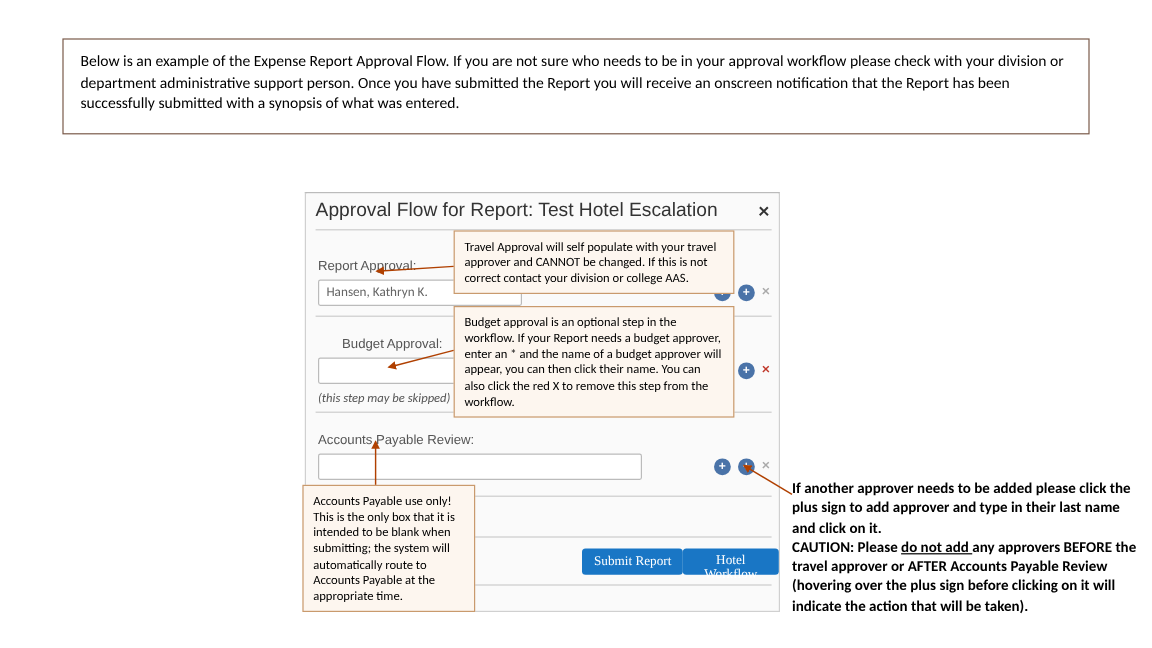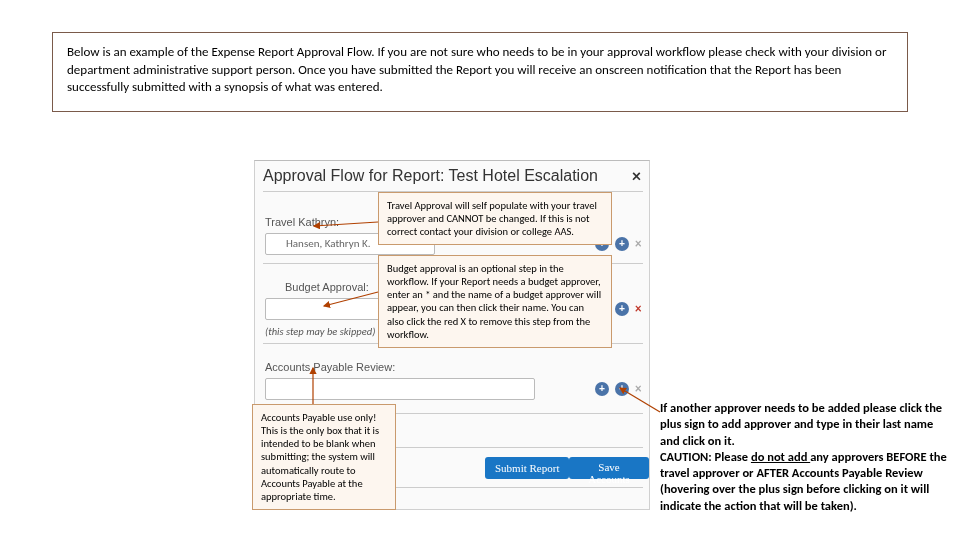--- a/index.html
+++ b/index.html
@@ -62,21 +62,21 @@
     font-family: Arial, sans-serif;
   }
   .field {
     position: absolute;
     height: 22px;
     border: 1px solid #bbb;
     background: #fff;
     border-radius: 2px;
     font-size: 11px;
     color: #666;
-    padding: 3px 20px;
+    padding: 3px 6px;
   }
   .skip-note {
     position: absolute;
     font-size: 10.5px;
     font-style: italic;
     color: #555;
   }
   .row-icons {
     position: absolute;
     display: flex;
@@ -141,21 +141,21 @@
 <div class="intro-box">
   <span>Below is an example of the Expense Report Approval Flow.  If you are not sure who needs to be in your approval workflow please check with your division or department administrative support person.  Once you have submitted the Report you will receive an onscreen notification that the Report has been successfully submitted with a synopsis of what was entered.</span>
 </div>
 
 <div class="dialog">
   <div class="dialog-title">Approval Flow for Report: Test Hotel Escalation</div>
   <div class="dialog-close">×</div>
 
   <div class="hr" style="left:8px; top:30px; width:380px;"></div>
 
-  <div class="label" style="left:10px; top:55px;">Travel Kathryn:</div>
+  <div class="label" style="left:10px; top:55px;">Report Approval:</div>
   <div class="field" style="left:10px; top:72px; width:170px;">
     <span>Hansen, Kathryn K.</span>
   </div>
   <div class="row-icons" style="left:340px; top:76px;">
     <div class="icon-plus">+</div>
     <div class="icon-plus">+</div>
     <div class="icon-x gray">×</div>
   </div>
   <div class="hr" style="left:8px; top:102px; width:380px;"></div>
 
@@ -173,21 +173,21 @@
   <div class="field" style="left:10px; top:217px; width:270px;"></div>
   <div class="row-icons" style="left:340px; top:221px;">
     <div class="icon-plus">+</div>
     <div class="icon-plus">+</div>
     <div class="icon-x gray">×</div>
   </div>
   <div class="hr" style="left:8px; top:252px; width:380px;"></div>
   <div class="hr" style="left:8px; top:286px; width:380px;"></div>
 
   <button class="btn" style="left:230px; top:296px;">Submit Report</button>
-  <button class="btn" style="left:314px; top:296px;">Save Accounts</button>
+  <button class="btn" style="left:314px; top:296px;">Hotel Workflow</button>
   <div class="hr" style="left:8px; top:326px; width:380px;"></div>
 </div>
 
 <div class="callout" style="left:378px; top:192px; width:234px;">
   <span>Travel Approval will self populate with your travel approver and CANNOT be changed.  If this is not correct contact your division or college AAS.</span>
 </div>
 
 <div class="callout" style="left:378px; top:255px; width:234px;">
   <span>Budget approval is an optional step in the workflow.  If your Report needs a budget approver, enter an * and the name of a budget approver will appear, you can then click their name.  You can also click the red X to remove this step from the workflow.</span>
 </div>

